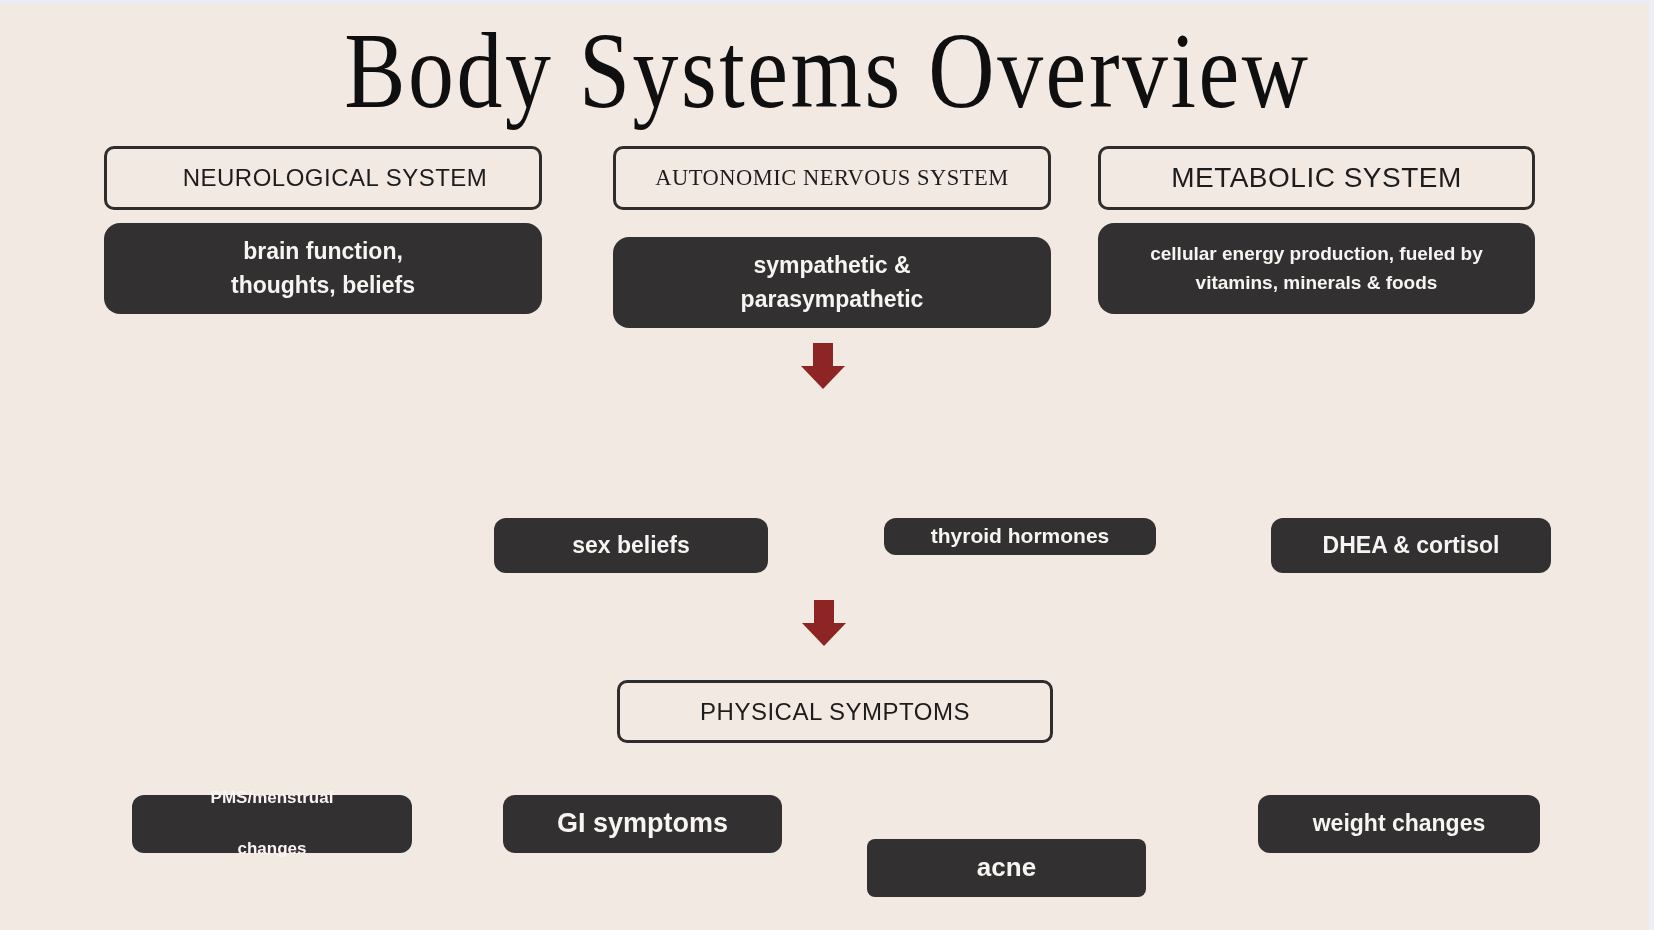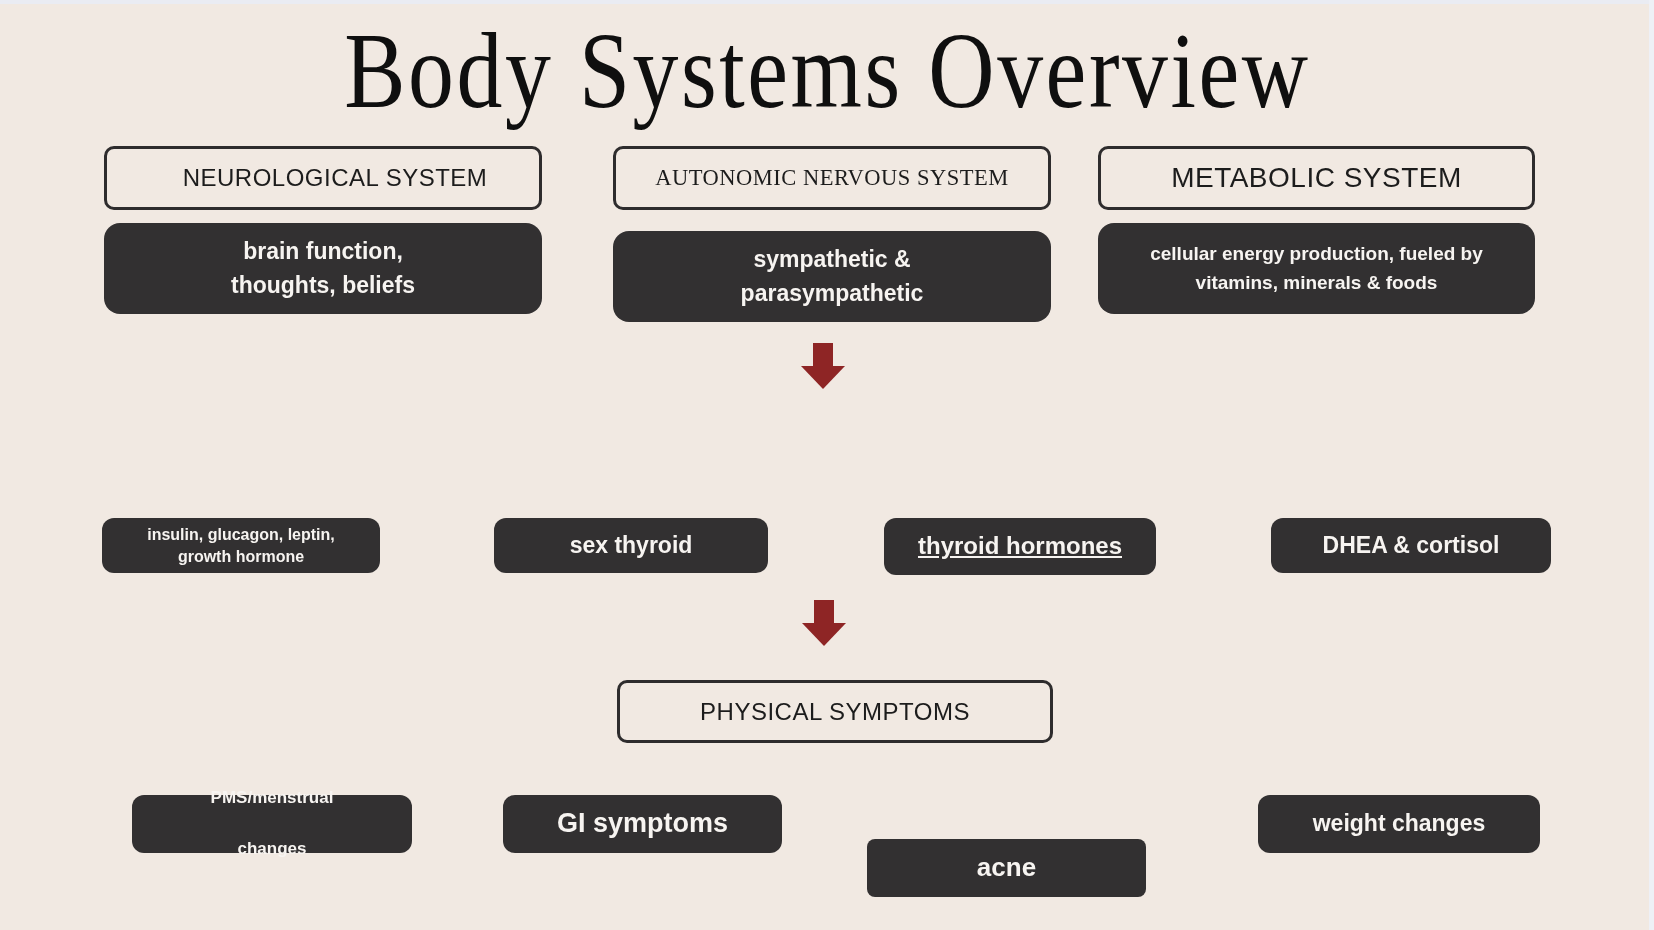--- a/index.html
+++ b/index.html
@@ -44,36 +44,36 @@
     display:flex;flex-direction:column;align-items:center;justify-content:center;
     color:var(--light);font-weight:bold;text-align:center;
     line-height:1.45;padding:4px 12px;
   }
 
   
   .outline-neuro{left:104px;top:146px;width:438px;height:64px;font-size:24px;padding-left:24px;}
   .outline-ans  {left:613px;top:146px;width:438px;height:64px;font-size:22.5px;font-family:Liberation Serif, serif;}
   .outline-meta {left:1098px;top:146px;width:437px;height:64px;font-size:28px;}
   .dark-neuro{left:104px;top:223px;width:438px;height:91px;border-radius:16px;font-size:23px;}
-  .dark-ans  {left:613px;top:231px;width:438px;height:91px;border-radius:16px;font-size:23px;}
+  .dark-ans  {left:613px;top:237px;width:438px;height:91px;border-radius:16px;font-size:23px;}
   .dark-meta {left:1098px;top:223px;width:437px;height:91px;border-radius:16px;font-size:19px;line-height:1.5;}
 
   
   .arrow{position:absolute;width:44px;}
   .arrow-1{left:801px;top:343px;}
   .arrow-2{left:802px;top:600px;}
   .arrow-stem{width:20px;height:23px;background:var(--accent);margin:0 auto;}
   .arrow-head{width:0;height:0;border-left:22px solid transparent;border-right:22px solid transparent;border-top:23px solid var(--accent);}
 
   
   .outline-endo{left:614px;top:420px;width:437px;height:63px;font-size:24px;}
   
   .dark-insulin{left:102px;top:518px;width:278px;height:55px;border-radius:12px;font-size:16px;line-height:1.35;}
   .dark-sex    {left:494px;top:518px;width:274px;height:55px;border-radius:12px;font-size:23px;}
-  .dark-thyroid{left:884px;top:518px;width:272px;height:57px;border-radius:12px;font-size:24px;text-decoration:underline;}
+  .dark-thyroid{left:884px;top:518px;width:272px;height:37px;border-radius:12px;font-size:21px;}
   .dark-dhea   {left:1271px;top:518px;width:280px;height:55px;border-radius:12px;font-size:23px;}
 
   
   .outline-phys{left:617px;top:680px;width:436px;height:63px;font-size:24px;}
   
   .dark-pms {left:132px;top:795px;width:280px;height:58px;border-radius:12px;font-size:17px;line-height:1.35;gap:28px;}
   .dark-gi  {left:503px;top:795px;width:279px;height:58px;border-radius:12px;font-size:27px;}
   .dark-acne{left:867px;top:795px;width:279px;height:58px;border-radius:8px;font-size:26px;margin-top:44px;}
   .dark-wt  {left:1258px;top:795px;width:282px;height:58px;border-radius:12px;font-size:23px;}
 </style>
@@ -108,26 +108,22 @@
     <span>cellular energy production, fueled by</span>
     <span>vitamins, minerals &amp; foods</span>
   </div>
 
   <div class="arrow arrow-1">
     <div class="arrow-stem"></div>
     <div class="arrow-head"></div>
   </div>
 
 
-  <div class="dark dark-insulin">
-    <span>insulin, glucagon, leptin,</span>
-    <span>growth hormone</span>
-  </div>
   <div class="dark dark-sex">
-    <span>sex thyroid</span>
+    <span>sex beliefs</span>
   </div>
   <div class="dark dark-thyroid">
     <span>thyroid hormones</span>
   </div>
   <div class="dark dark-dhea">
     <span>DHEA &amp; cortisol</span>
   </div>
 
   <div class="arrow arrow-2">
     <div class="arrow-stem"></div>

